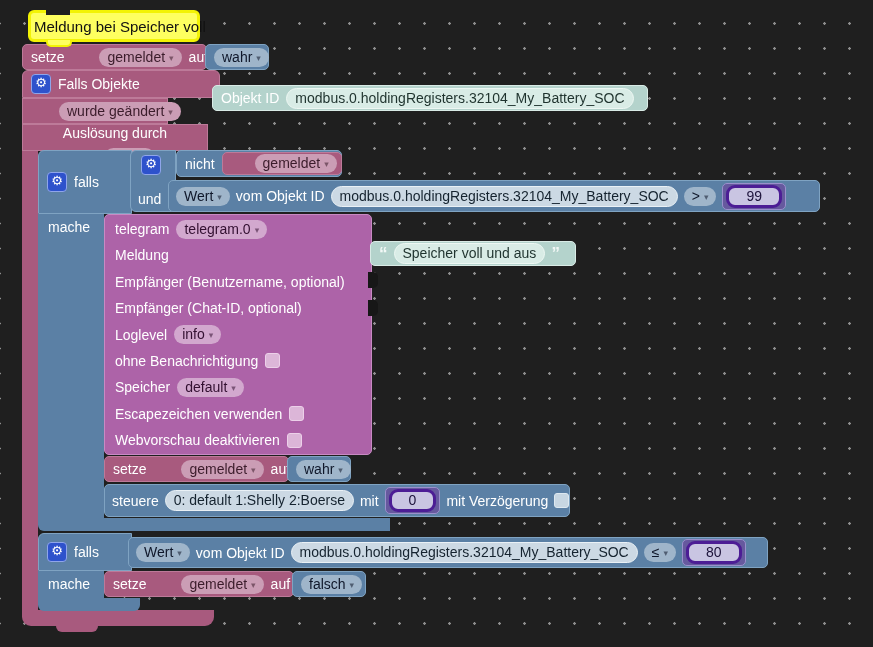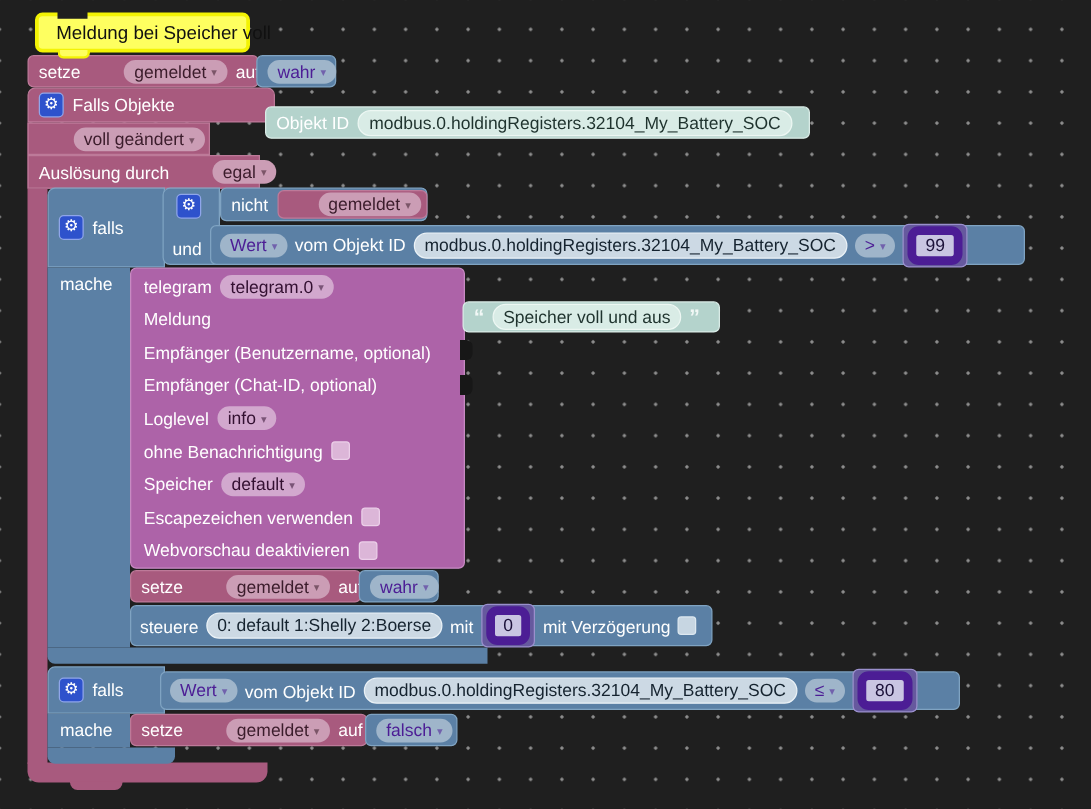--- a/index.html
+++ b/index.html
@@ -16,34 +16,34 @@
        border-radius:5px;padding:0 8px;gap:7px;color:#fff;white-space:nowrap;}
   .bar{position:absolute;box-sizing:border-box;}
   .pink{background:#a85a7e;border:1px solid #bd7a99;}
   .blue{background:#5b80a5;border:1px solid #7fa3c2;}
   .teal{background:#b4d3cc;border:1px solid #d9ebe6;}
   .numblk{background:#66599e;border:1px solid #9a8fcc;border-radius:5px;
           display:inline-flex;align-items:center;padding:1px 3px;flex:0 0 auto;}
   .fld{display:inline-flex;align-items:center;gap:4px;border-radius:11px;
        padding:1px 8px;line-height:17px;flex:0 0 auto;}
   .f-pink{background:#cb9db5;color:#3b1c2b;margin-left:28px;}
-  .f-blue{background:#9fb5ca;color:#4c1d95;}
+  .f-blue{background:#9fb5ca;color:#0f172a;}
   .f-purple{background:#d2a8ce;color:#331031;}
   .f-input{background:#ccd9e4;color:#15232f;border:1px solid #eaf1f6;border-radius:12px;}
   .f-teal{background:#d9ece6;color:#1f332e;border:1px solid #edf7f3;}
-  .f-num{background:#c9c5e2;color:#1c123a;border:7px solid #4c1d95;border-radius:9px;padding:0 7px;}
+  .f-num{background:#c9c5e2;color:#1c123a;border:3px solid #4c1d95;border-radius:9px;padding:0 17px;}
   .arr{font-size:9px;opacity:.55;transform:translateY(1px);}
   .gear{width:18px;height:18px;border-radius:4px;background:#2e52cc;border:1px solid #8fa5ea;
         color:#fff;font-size:13px;line-height:16px;text-align:center;flex:0 0 auto;}
   .chk{width:13px;height:13px;border-radius:3px;flex:0 0 auto;}
   .chk.on-purple{background:#dcb6d8;border:1px solid #ecd0e9;}
   .chk.on-blue{background:#c7d6e2;border:1px solid #dde8f0;}
   .comment{position:absolute;left:28px;top:10px;width:172px;height:32px;box-sizing:border-box;
            background:#feff60;border:3px solid #f3f304;border-radius:6px;
-           color:#111;display:flex;align-items:center;padding:0 14px;font-size:15px;white-space:nowrap;}
+           color:#111;display:flex;align-items:center;padding:0 3px;font-size:15px;white-space:nowrap;}
   .notch{position:absolute;background:#1f1f1f;}
   .tab-yellow{position:absolute;background:#feff60;border:2px solid #f3f304;border-top:none;
               border-radius:0 0 5px 5px;z-index:6;}
   .telegram{position:absolute;left:104px;top:214px;width:268px;height:241px;box-sizing:border-box;
             background:#ad63a8;border:1px solid #c88ac3;border-radius:5px;
             display:flex;flex-direction:column;justify-content:space-between;padding:1px 0;}
   .trow{display:flex;align-items:center;gap:7px;height:26px;padding:0 10px;white-space:nowrap;}
   .socket{position:absolute;width:10px;height:16px;background:#171717;border-radius:0 5px 5px 0;}
   .quote{font-size:17px;font-weight:bold;color:#f2f8f6;line-height:10px;}
   .sub{display:inline-flex;align-items:center;border-radius:5px;padding:1px 4px;flex:0 0 auto;}
@@ -52,25 +52,25 @@
 <body>
 
 <div id="canvas">
 
   <div class="blk pink" style="left:22px;top:70px;width:198px;height:28px;border-radius:6px 6px 0 0;">
     <span class="gear">⚙</span>
     <span>Falls Objekte</span>
   </div>
   <div class="blk pink" style="left:22px;top:98px;width:146px;height:26px;border-radius:0;">
     <span class="fld f-pink">
-      <span>voll geändert</span>
-      <span class="arr">▾</span>
-    </span>
-  </div>
-  <div class="blk pink" style="left:22px;top:124px;width:186px;height:27px;border-radius:0;">
+      <span>wurde geändert</span>
+      <span class="arr">▾</span>
+    </span>
+  </div>
+  <div class="blk pink" style="left:22px;top:124px;width:186px;height:27px;border-radius:0;flex-direction:column;">
     <span>Auslösung durch</span>
     <span class="fld f-pink">
       <span>egal</span>
       <span class="arr">▾</span>
     </span>
   </div>
   <div class="bar pink" style="left:22px;top:151px;width:16px;height:460px;border:none;background:#a85a7e;"></div>
   <div class="bar pink" style="left:22px;top:610px;width:192px;height:16px;background:#a85a7e;border:none;border-radius:0 0 9px 9px;"></div>
   <div class="bar" style="left:56px;top:625px;width:42px;height:7px;background:#a85a7e;border-radius:0 0 6px 6px;"></div>
 

